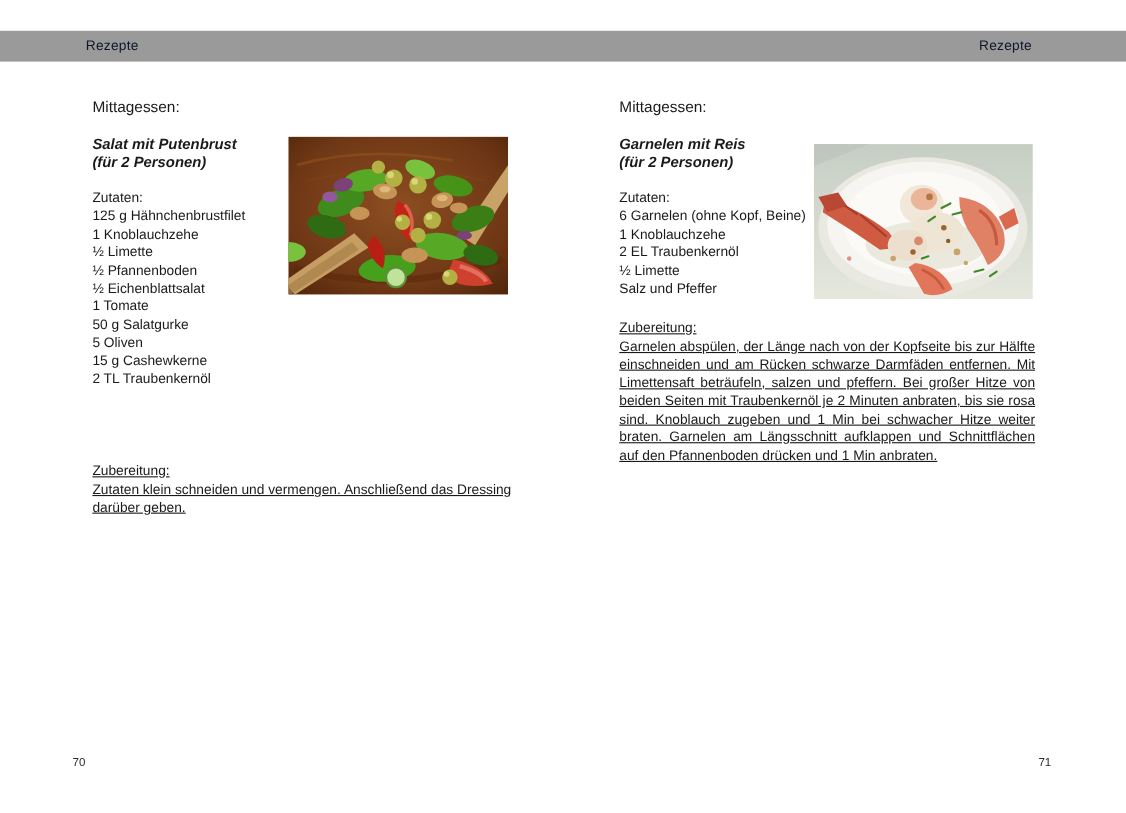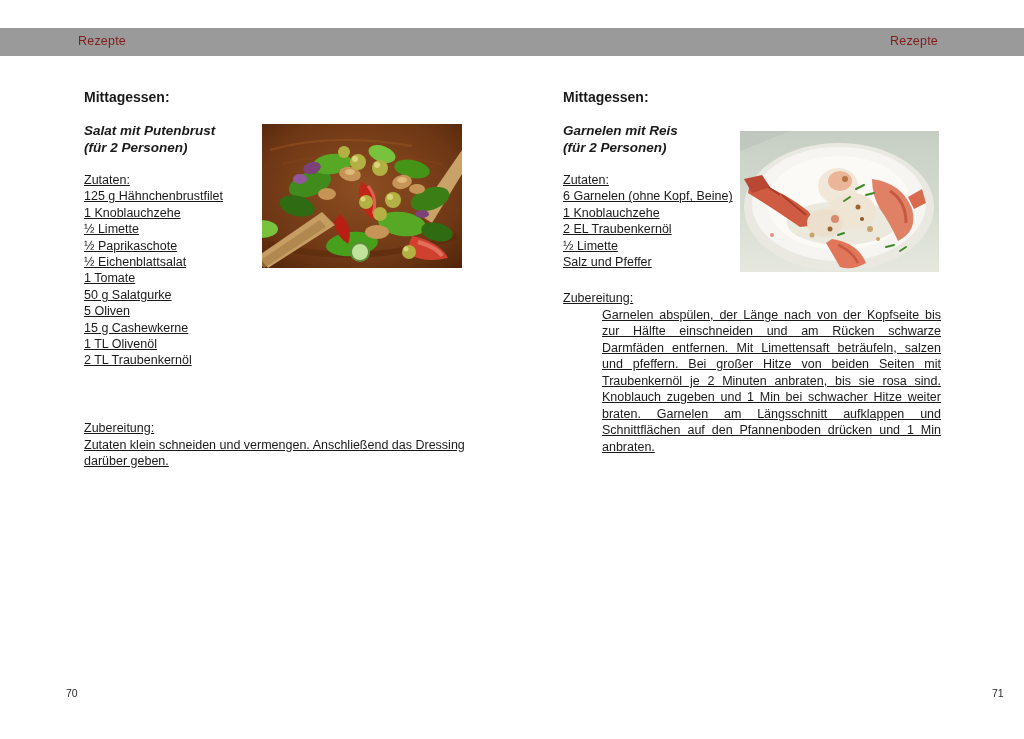--- a/index.html
+++ b/index.html
@@ -14,44 +14,44 @@
   .spread { position: absolute; inset: 0; background: #ffffff; }
 
   
   .header-bar {
     position: absolute; left: 0; top: 28px;
     width: 1024px; height: 28px;
     background: #9a9a9a;
   }
   .header-label {
     position: absolute; top: 6px;
-    font-size: 12.5px; color: #7f1d1d; letter-spacing: 0.2px; text-align: center;
+    font-size: 12.5px; color: #0f172a; letter-spacing: 0.2px; text-align: center;
   }
   .header-label.left  { left: 78px; }
   .header-label.right { right: 86px; }
 
   
   .section-title {
     position: absolute;
-    font-size: 14px; font-weight: bold;
+    font-size: 14px; font-weight: normal;
   }
   .recipe-title-block {
     position: absolute;
     font-size: 13.5px; font-weight: bold; line-height: 17px; font-style: italic;
   }
   .ingredients-block {
     position: absolute;
-    font-size: 12.5px; line-height: 16.4px; text-decoration: underline;
+    font-size: 12.5px; line-height: 16.4px;
   }
   .preparation-block {
     position: absolute;
     font-size: 12.5px; line-height: 16.5px; text-decoration: underline;
   }
   .preparation-block .para { margin-top: 0; }
-  .justified { text-align: justify; margin-left: 39px; }
+  .justified { text-align: justify; }
   .page-number { position: absolute; font-size: 10.5px; color: #2a2a2a; }
 
   
   .photo { position: absolute; overflow: hidden; }
   .photo svg { display: block; width: 100%; height: 100%; }
   .photo-salad  { left: 262px; top: 124px; width: 200px; height: 144px; }
   .photo-shrimp { left: 740px; top: 131px; width: 199px; height: 141px; }
 
   
   .col-left-x  { left: 84px; }
@@ -75,27 +75,26 @@
       <div>Salat mit Putenbrust</div>
       <div>(für 2 Personen)</div>
     </div>
 
     <div class="ingredients-block col-left-x" style="top:172px; width:200px">
       <div>Zutaten:</div>
       <div>
           <div>125 g Hähnchenbrustfilet</div>
           <div>1 Knoblauchzehe</div>
           <div>½ Limette</div>
-          <div>½ Paprikaschote</div>
+          <div>½ Pfannenboden</div>
           <div>½ Eichenblattsalat</div>
           <div>1 Tomate</div>
           <div>50 g Salatgurke</div>
           <div>5 Oliven</div>
           <div>15 g Cashewkerne</div>
-          <div>1 TL Olivenöl</div>
           <div>2 TL Traubenkernöl</div>
         </div>
     </div>
 
     <div class="preparation-block col-left-x" style="top:420px; width:382px">
       <div>Zubereitung:</div>
       <div class="para">Zutaten klein schneiden und vermengen. Anschließend das Dressing darüber geben.</div>
     </div>
 
     <div class="photo photo-salad">
@@ -245,16 +244,16 @@
           <path d="M126,64 L134,62"></path>
           <path d="M104,70 L110,66"></path>
           <path d="M146,116 L154,114"></path>
           <path d="M160,120 L166,116"></path>
           <path d="M98,104 L104,102"></path>
         </g>
         <circle cx="32" cy="104" r="2" fill="#e3908a"></circle>
       </svg>
     </div>
 
-    <div class="page-number" style="left:992px; top:687px">71</div>
+    <div class="page-number" style="left:944px; top:687px">71</div>
   </div>
 
 </div>
 
 </body></html>

